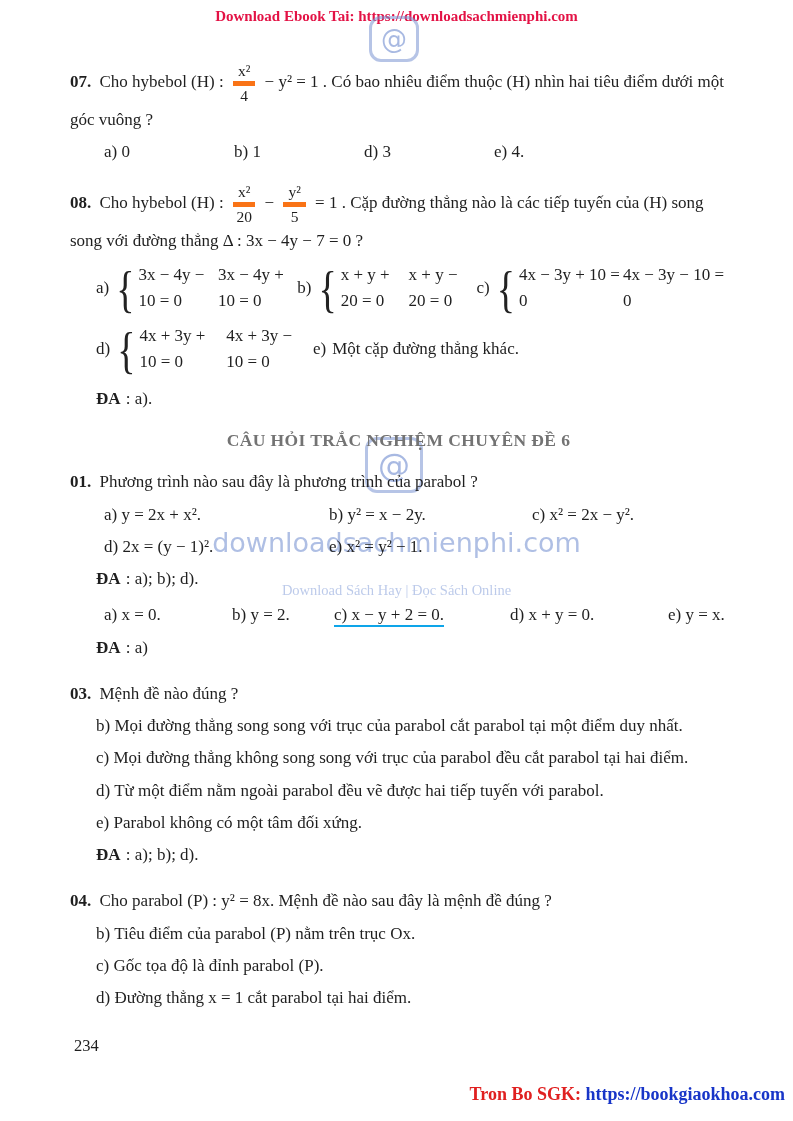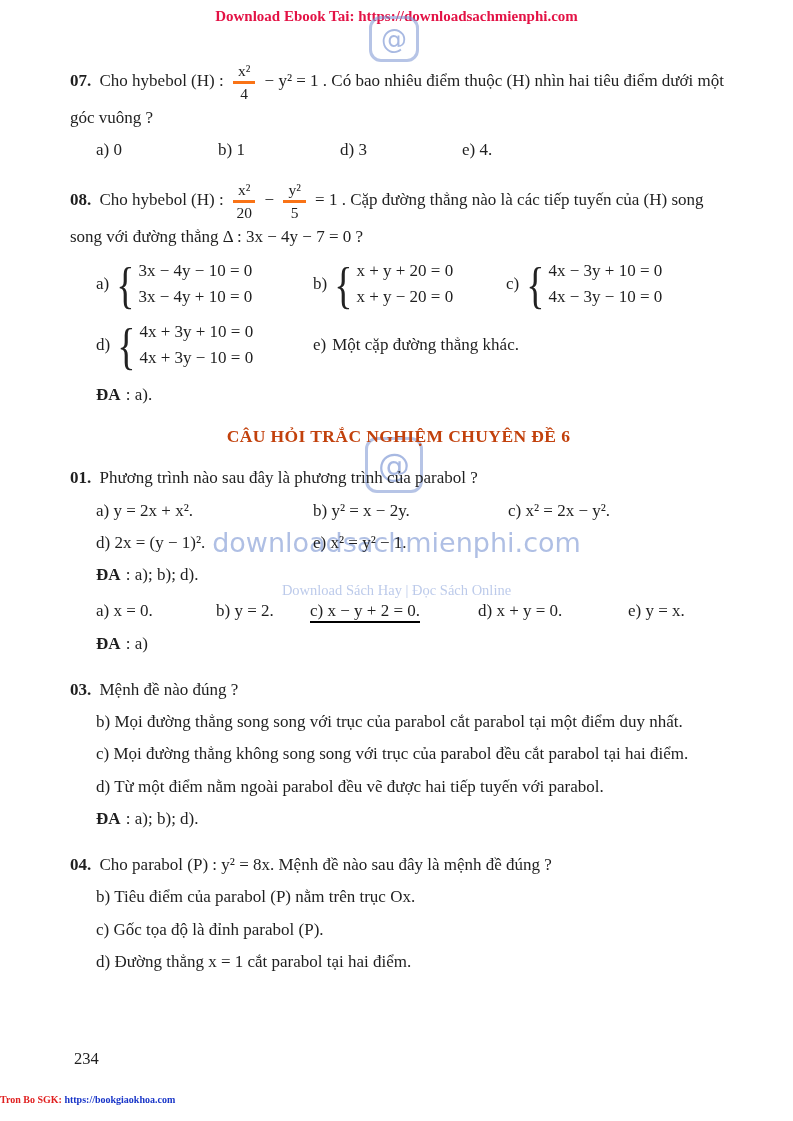--- a/index.html
+++ b/index.html
@@ -25,55 +25,55 @@
   .content { position:absolute; left:70px; right:66px; top:46px; }
 
   p.q { line-height:1.78; margin-top:16px; }
   p.stmt { line-height:1.78; text-indent:26px; margin-top:2px; }
   b.qnum { margin-right:4px; }
 
   .frac {
     display:inline-block; vertical-align:middle;
     text-align:center; margin:0 5px; font-size:15.5px; line-height:1.15;
   }
-  .frac .top { display:block; padding:0 5px 1px; border-bottom:3px solid #f97316; }
+  .frac .top { display:block; padding:0 5px 1px; border-bottom:5px solid #f97316; }
   .frac .bot { display:block; padding-top:1px; }
 
   .optrow { display:flex; margin:2px 0 0 26px; line-height:1.78; }
-  .optrow .opt { white-space:nowrap; }
+  .optrow .opt { white-space:nowrap;margin-left:8px; }
   .row-q07 .opt { width:122px; }
   .row-q01 .opt-w1 { width:217px; }
   .row-q01 .opt-w2 { width:195px; }
   .row-q02 .o1 { width:120px; }
   .row-q02 .o2 { width:94px; }
   .row-q02 .o3 { width:168px; }
   .row-q02 .o4 { width:150px; }
-  .underline-mark { border-bottom:2px solid #000000; padding-bottom:1px; }
+  .underline-mark { border-bottom:2px solid #0ea5e9; padding-bottom:1px; }
 
   .answer { margin:2px 0 6px 26px; line-height:1.78; }
   .answer b { margin-right:1px; }
 
   .sysrow { display:flex; margin:6px 0 0 26px; }
   .sysrow.second { margin-top:10px; }
   .sys { display:inline-flex; align-items:center; }
   .sys-w1 { width:217px; }
   .sys-w2 { width:193px; }
   .olabel { margin-right:7px; }
   .brace {
     font-size:38px; font-weight:300; line-height:1;
     transform:scaleY(1.35); display:inline-block; margin-right:4px;
     color:#222;
   }
-  .eqs { display:inline-flex; flex-direction:column; line-height:1.5; }
+  .eqs { display:inline-flex; flex-direction:row; line-height:1.5; }
   .opt-e { display:inline-flex; align-items:center; line-height:1.5; }
   .opt-e .olabel { margin-right:6px; }
 
   .section-title {
     text-align:center; font-size:17.5px; font-weight:bold;
-    letter-spacing:0.4px; margin:16px 0 10px 0; color:#c2410c;
+    letter-spacing:0.4px; margin:16px 0 10px 0; color:#737373;
   }
 
   
   .wm-logo {
     position:absolute;
     border:3px solid rgba(122,148,210,0.55);
     border-radius:12px;
     color:rgba(122,148,210,0.65);
     display:flex; align-items:center; justify-content:center;
     font-family:"DejaVu Sans", sans-serif;
@@ -89,24 +89,24 @@
     pointer-events:none;
   }
   .wm-tag {
     position:absolute; top:582px; left:0; right:0;
     text-align:center;
     font-family:Liberation Serif, serif;
     font-size:14.5px; color:rgba(133,158,216,0.55);
     pointer-events:none;
   }
 
-  .page-number { position:absolute; left:74px; bottom:52px; font-size:16.5px; }
+  .page-number { position:absolute; left:74px; bottom:65px; font-size:16.5px; }
   .footer {
-    position:absolute; bottom:16px; left:0; right:16px;
-    text-align:left; font-size:10px; font-weight:bold;
+    position:absolute; bottom:16px; left:0; right:8px;
+    text-align:right; font-size:18px; font-weight:bold;
   }
   .footer .flabel { color:#e02020; }
   .footer .flink { color:#1835c8; cursor:pointer; }
 </style>
 </head>
 <body>
 
 <div class="page">
 
   <div class="header-link">Download Ebook Tai: https://downloadsachmienphi.com</div>
@@ -220,20 +220,21 @@
     </div>
     <p class="answer"><b>ĐA</b><span> : a)</span></p>
 
     <p class="q">
       <b class="qnum">03.</b>
       <span>Mệnh đề nào đúng ?</span>
     </p>
     <p class="stmt"><span>b)</span> <span>Mọi đường thẳng song song với trục của parabol cắt parabol tại một điểm duy nhất.</span></p>
     <p class="stmt"><span>c)</span> <span>Mọi đường thẳng không song song với trục của parabol đều cắt parabol tại hai điểm.</span></p>
     <p class="stmt"><span>d)</span> <span>Từ một điểm nằm ngoài parabol đều vẽ được hai tiếp tuyến với parabol.</span></p>
+    <p class="stmt"><span>e)</span> <span>Parabol không có một tâm đối xứng.</span></p>
     <p class="answer"><b>ĐA</b><span> : a); b); d).</span></p>
 
     <p class="q">
       <b class="qnum">04.</b>
       <span>Cho parabol (P) : y² = 8x. Mệnh đề nào sau đây là mệnh đề đúng ?</span>
     </p>
     <p class="stmt"><span>b)</span> <span>Tiêu điểm của parabol (P) nằm trên trục Ox.</span></p>
     <p class="stmt"><span>c)</span> <span>Gốc tọa độ là đỉnh parabol (P).</span></p>
     <p class="stmt"><span>d)</span> <span>Đường thẳng x = 1 cắt parabol tại hai điểm.</span></p>
 

